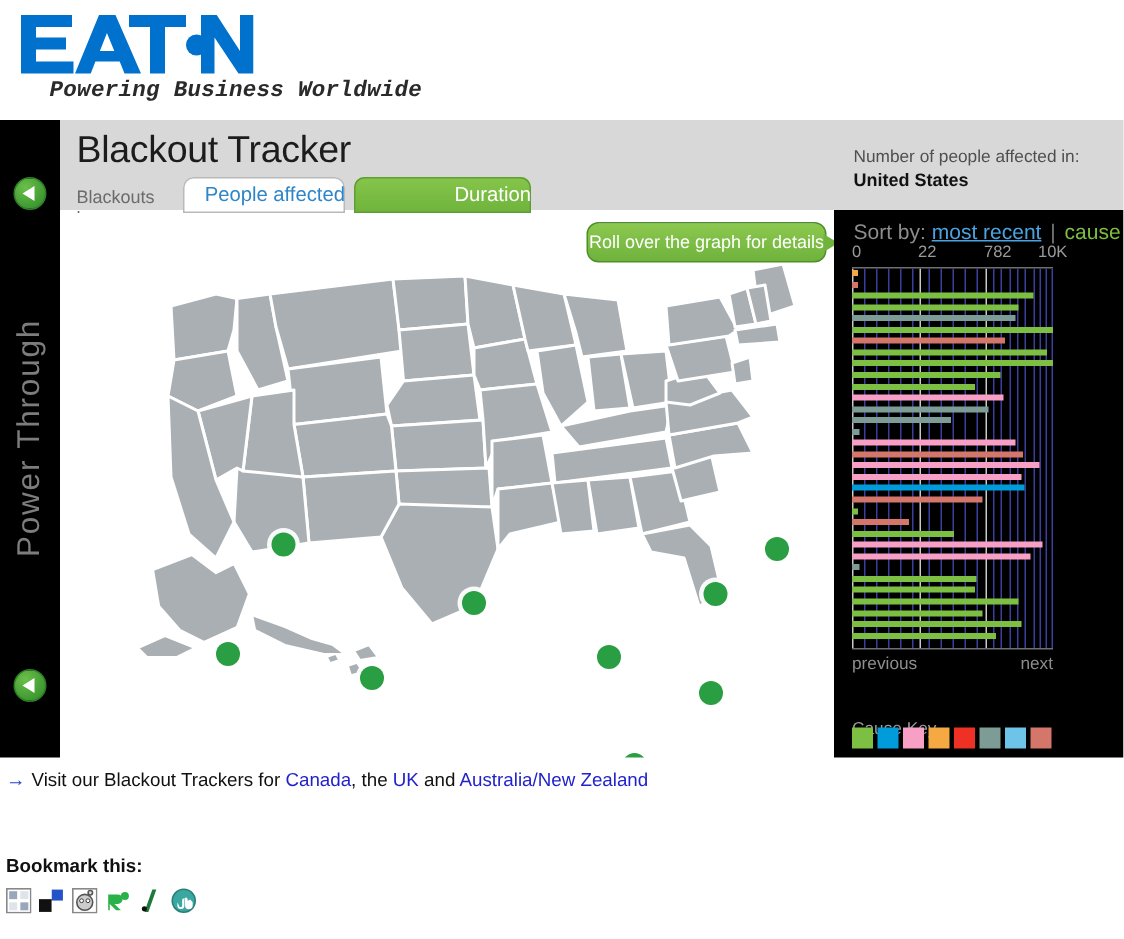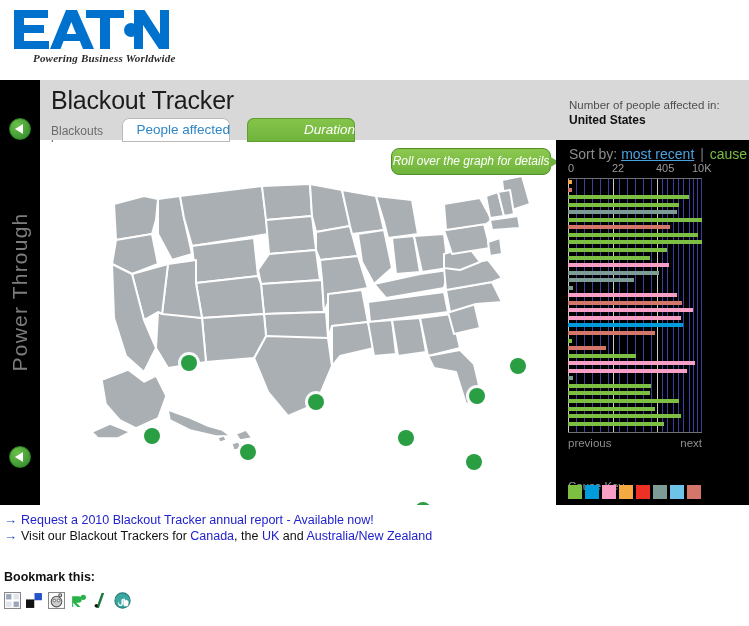--- a/index.html
+++ b/index.html
@@ -10,23 +10,23 @@
     overflow: hidden;
   }
   #root { position: relative; width: 749px; height: 626px; }
 
   
   .logo-band { position: absolute; left: 0; top: 0; width: 749px; height: 80px; background: #fff; }
   .logo-wrap { position: absolute; left: 14px; top: 8px; }
   .logo-svg { display: block; }
   .tagline {
     position: absolute; left: 33px; top: 52px;
-    font-family: Liberation Serif, serif;
+    font-family: Liberation Mono, monospace;
     font-style: italic; font-weight: bold;
-    font-size: 11px; color: #2a2a2a; letter-spacing: .2px;
+    font-size: 15px; color: #2a2a2a; letter-spacing: .2px;
     white-space: nowrap;
   }
 
   
   .rail {
     position: absolute; left: 0; top: 80px; width: 40px; height: 425px;
     background: #000;
   }
   .rail-text {
     position: absolute; left: -148px; top: 200px;
@@ -71,24 +71,23 @@
     position: absolute; top: 0; height: 24px;
     border-radius: 7px 7px 0 0;
     font-size: 13.5px; text-align: right; line-height: 24px;
     white-space: nowrap;
   }
   .tab.active {
     left: 82px; width: 108px; background: #ffffff; color: #2e86c8;
     box-shadow: inset 0 0 0 1px #b9b9b9;
   }
   .tab.green {
-    left: 207px; width: 108px;
+    left: 196px; width: 118px;
     background: linear-gradient(#86c54b, #6fb33c); color: #ffffff;
     box-shadow: inset 0 0 0 1px #5f9e33;
-    font-style: italic;
   }
 
   
   .map-panel {
     position: absolute; left: 40px; top: 142px; width: 516px; height: 363px;
     background: #ffffff;
   }
   .map-svg { position: absolute; left: 0; top: 0; }
   .marker-dot { fill: #2a9e43; }
   .marker-ring { fill: #ffffff; opacity: .92; }
@@ -96,21 +95,20 @@
   
   .callout {
     position: absolute; left: 391px; top: 148px;
     width: 160px; height: 27px;
     background: linear-gradient(#8cc84f, #6fb33c);
     border: 1px solid #4f8f2a;
     border-radius: 8px;
     color: #ffffff; font-size: 12px;
     line-height: 25px; text-align: center;
     white-space: nowrap;
-    font-style: italic;
   }
   .callout::after {
     content: ""; position: absolute; right: -9px; top: 7px;
     width: 0; height: 0;
     border-top: 6px solid transparent;
     border-bottom: 6px solid transparent;
     border-left: 10px solid #6fb33c;
   }
 
   
@@ -366,21 +364,21 @@
     <div class="sortrow">
       <span>Sort by:</span>
       <span class="lnk-blue">most recent</span>
       <span class="sep">|</span>
       <span class="lnk-green">cause</span>
     </div>
 
     <div class="axis-labels">
       <span style="left:0px">0</span>
       <span style="left:44px">22</span>
-      <span style="left:88px">405</span>
+      <span style="left:88px">782</span>
       <span style="left:124px">10K</span>
     </div>
 
     <div class="plot">
       <div class="grid-lines">
           <div class="grid-line grid-minor" style="left: 8px;"></div>
           <div class="grid-line grid-minor" style="left: 16px;"></div>
           <div class="grid-line grid-minor" style="left: 24px;"></div>
           <div class="grid-line grid-minor" style="left: 32px;"></div>
           <div class="grid-line grid-minor" style="left: 40px;"></div>
@@ -451,21 +449,20 @@
         <div class="swatch" style="background: rgb(247, 159, 196);"></div>
         <div class="swatch" style="background: rgb(245, 169, 66);"></div>
         <div class="swatch" style="background: rgb(238, 49, 36);"></div>
         <div class="swatch" style="background: rgb(126, 156, 150);"></div>
         <div class="swatch" style="background: rgb(110, 196, 232);"></div>
         <div class="swatch" style="background: rgb(212, 119, 106);"></div>
       </div>
   </div>
 
   <div class="links">
-      <div class="link-line"><span class="arrow">→</span><span class="a-blue">Request a 2010 Blackout Tracker annual report - Available now!</span></div>
       <div class="link-line"><span class="arrow">→</span><span>Visit our Blackout Trackers for </span><span class="a-blue">Canada</span><span>, the </span><span class="a-blue">UK</span><span> and </span><span class="a-blue">Australia/New Zealand</span></div>
     </div>
 
   <div class="bookmark-title">Bookmark this:</div>
   <div class="bookmark-icons">
     <svg class="bm" viewBox="0 0 16 16">
       <rect x="0.5" y="0.5" width="15" height="15" fill="#fff" stroke="#888"></rect>
       <rect x="2" y="2" width="5" height="5" fill="#9aa7bb"></rect>
         <rect x="9" y="2" width="5" height="5" fill="#dfe3ea"></rect>
       <rect x="2" y="9" width="5" height="5" fill="#dfe3ea"></rect>

